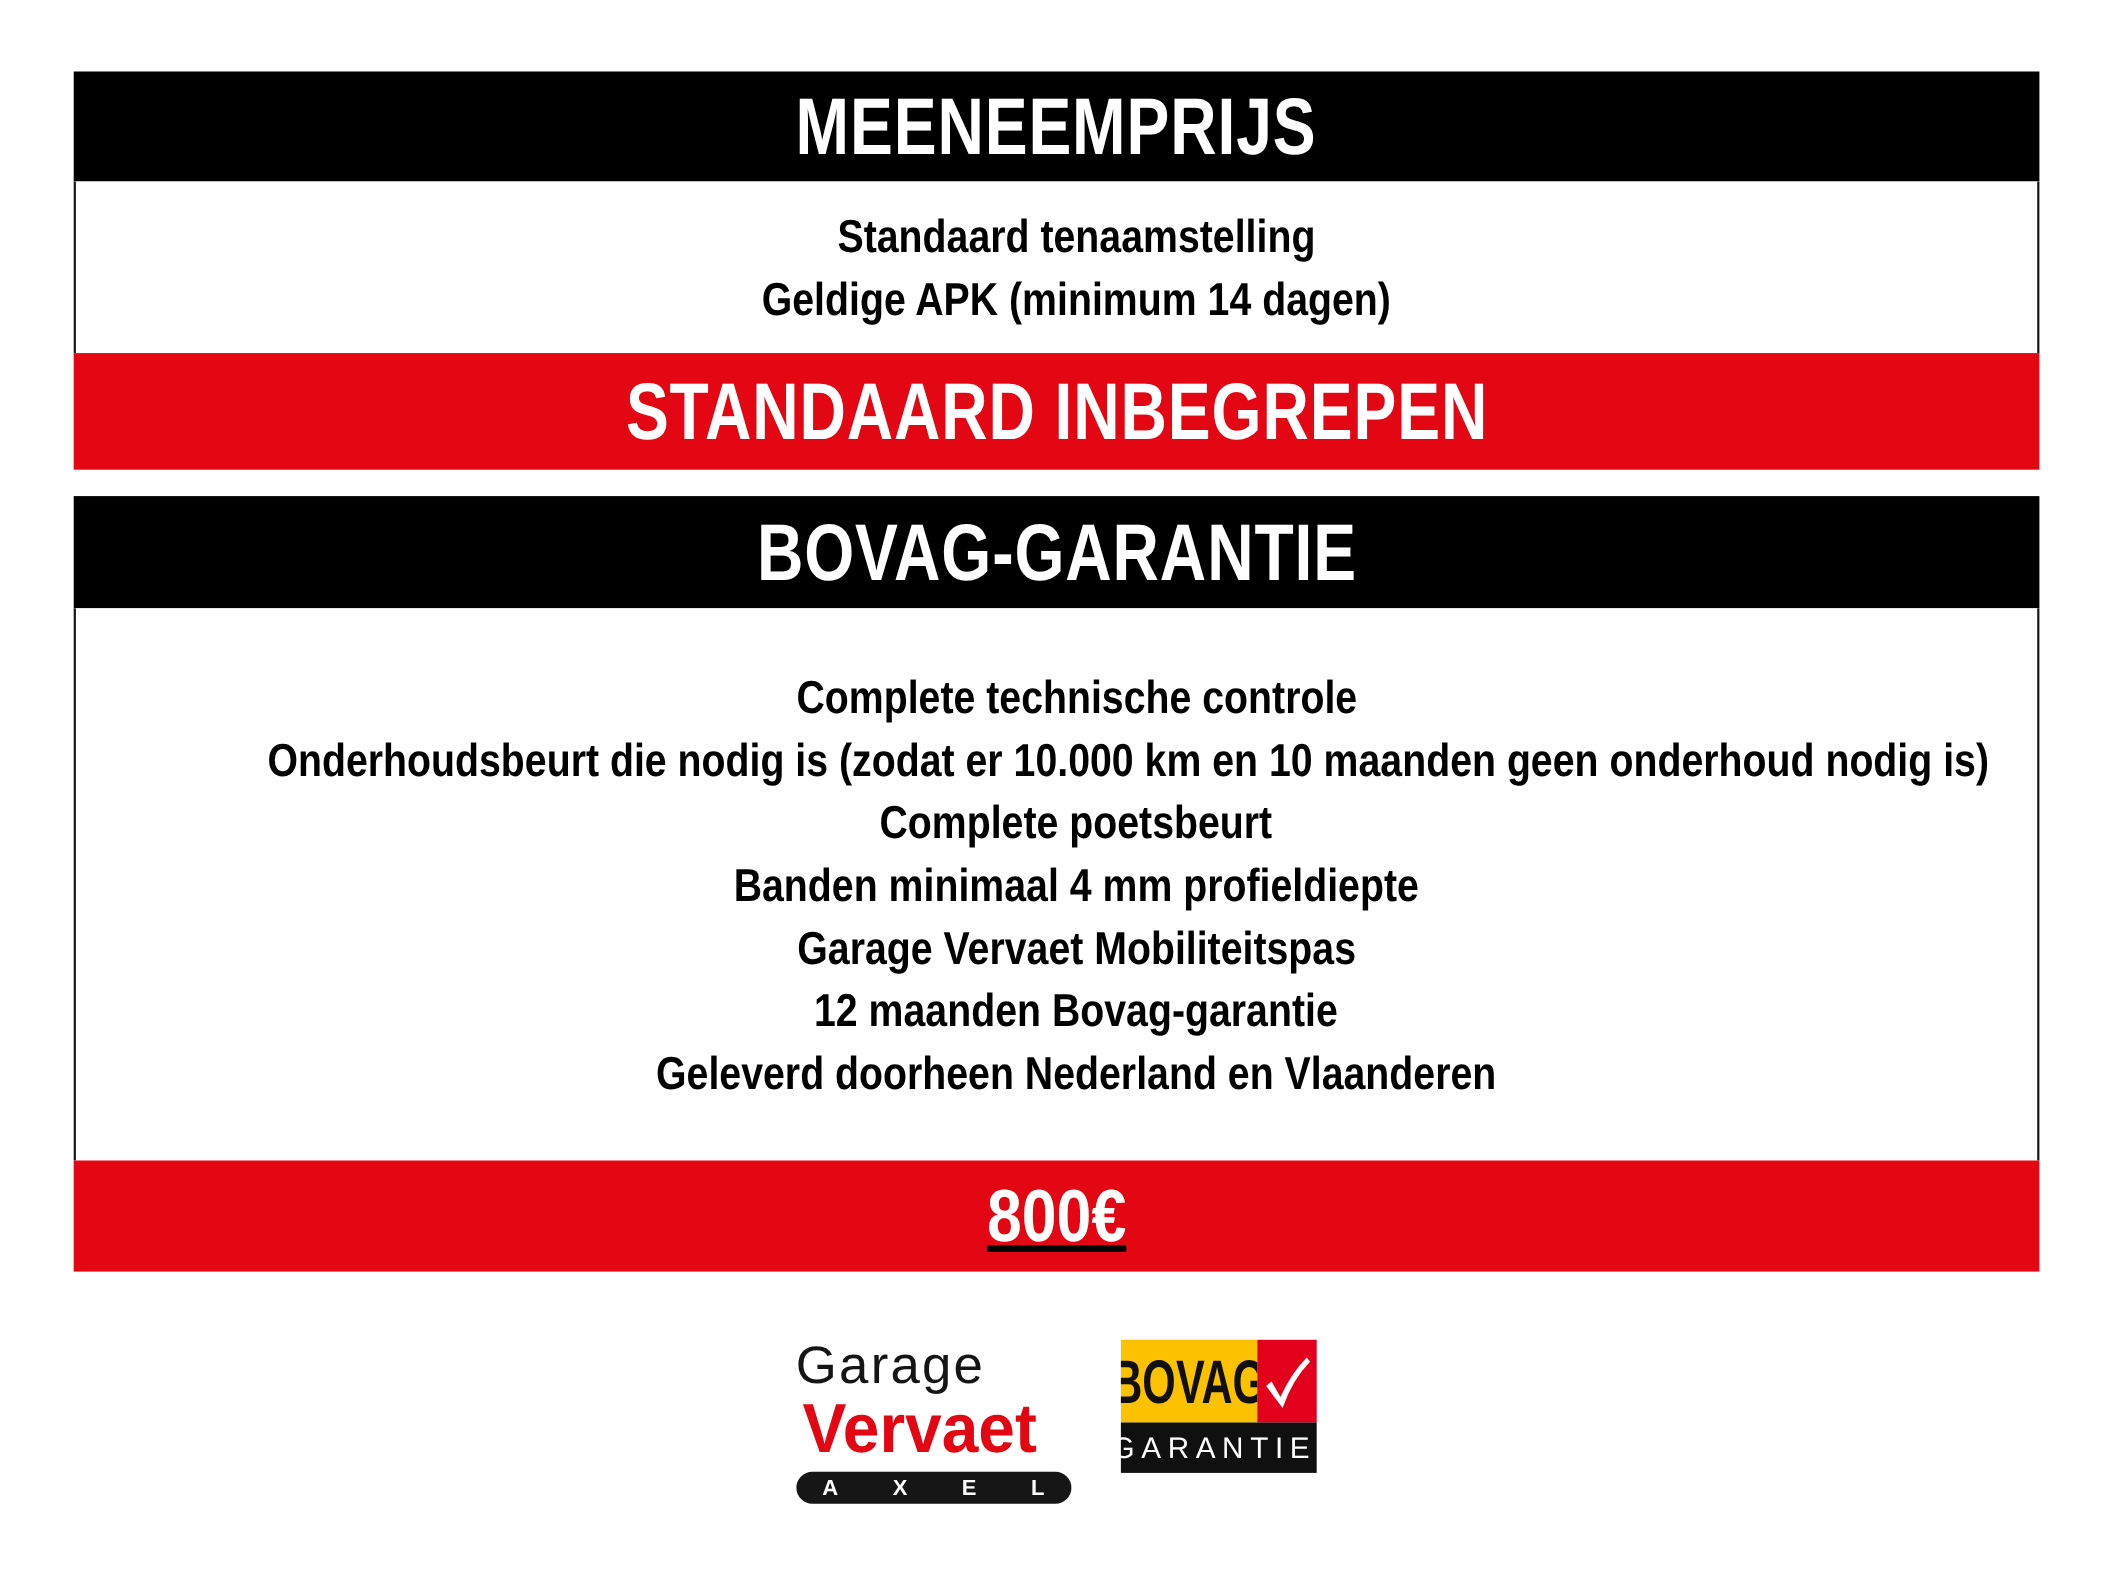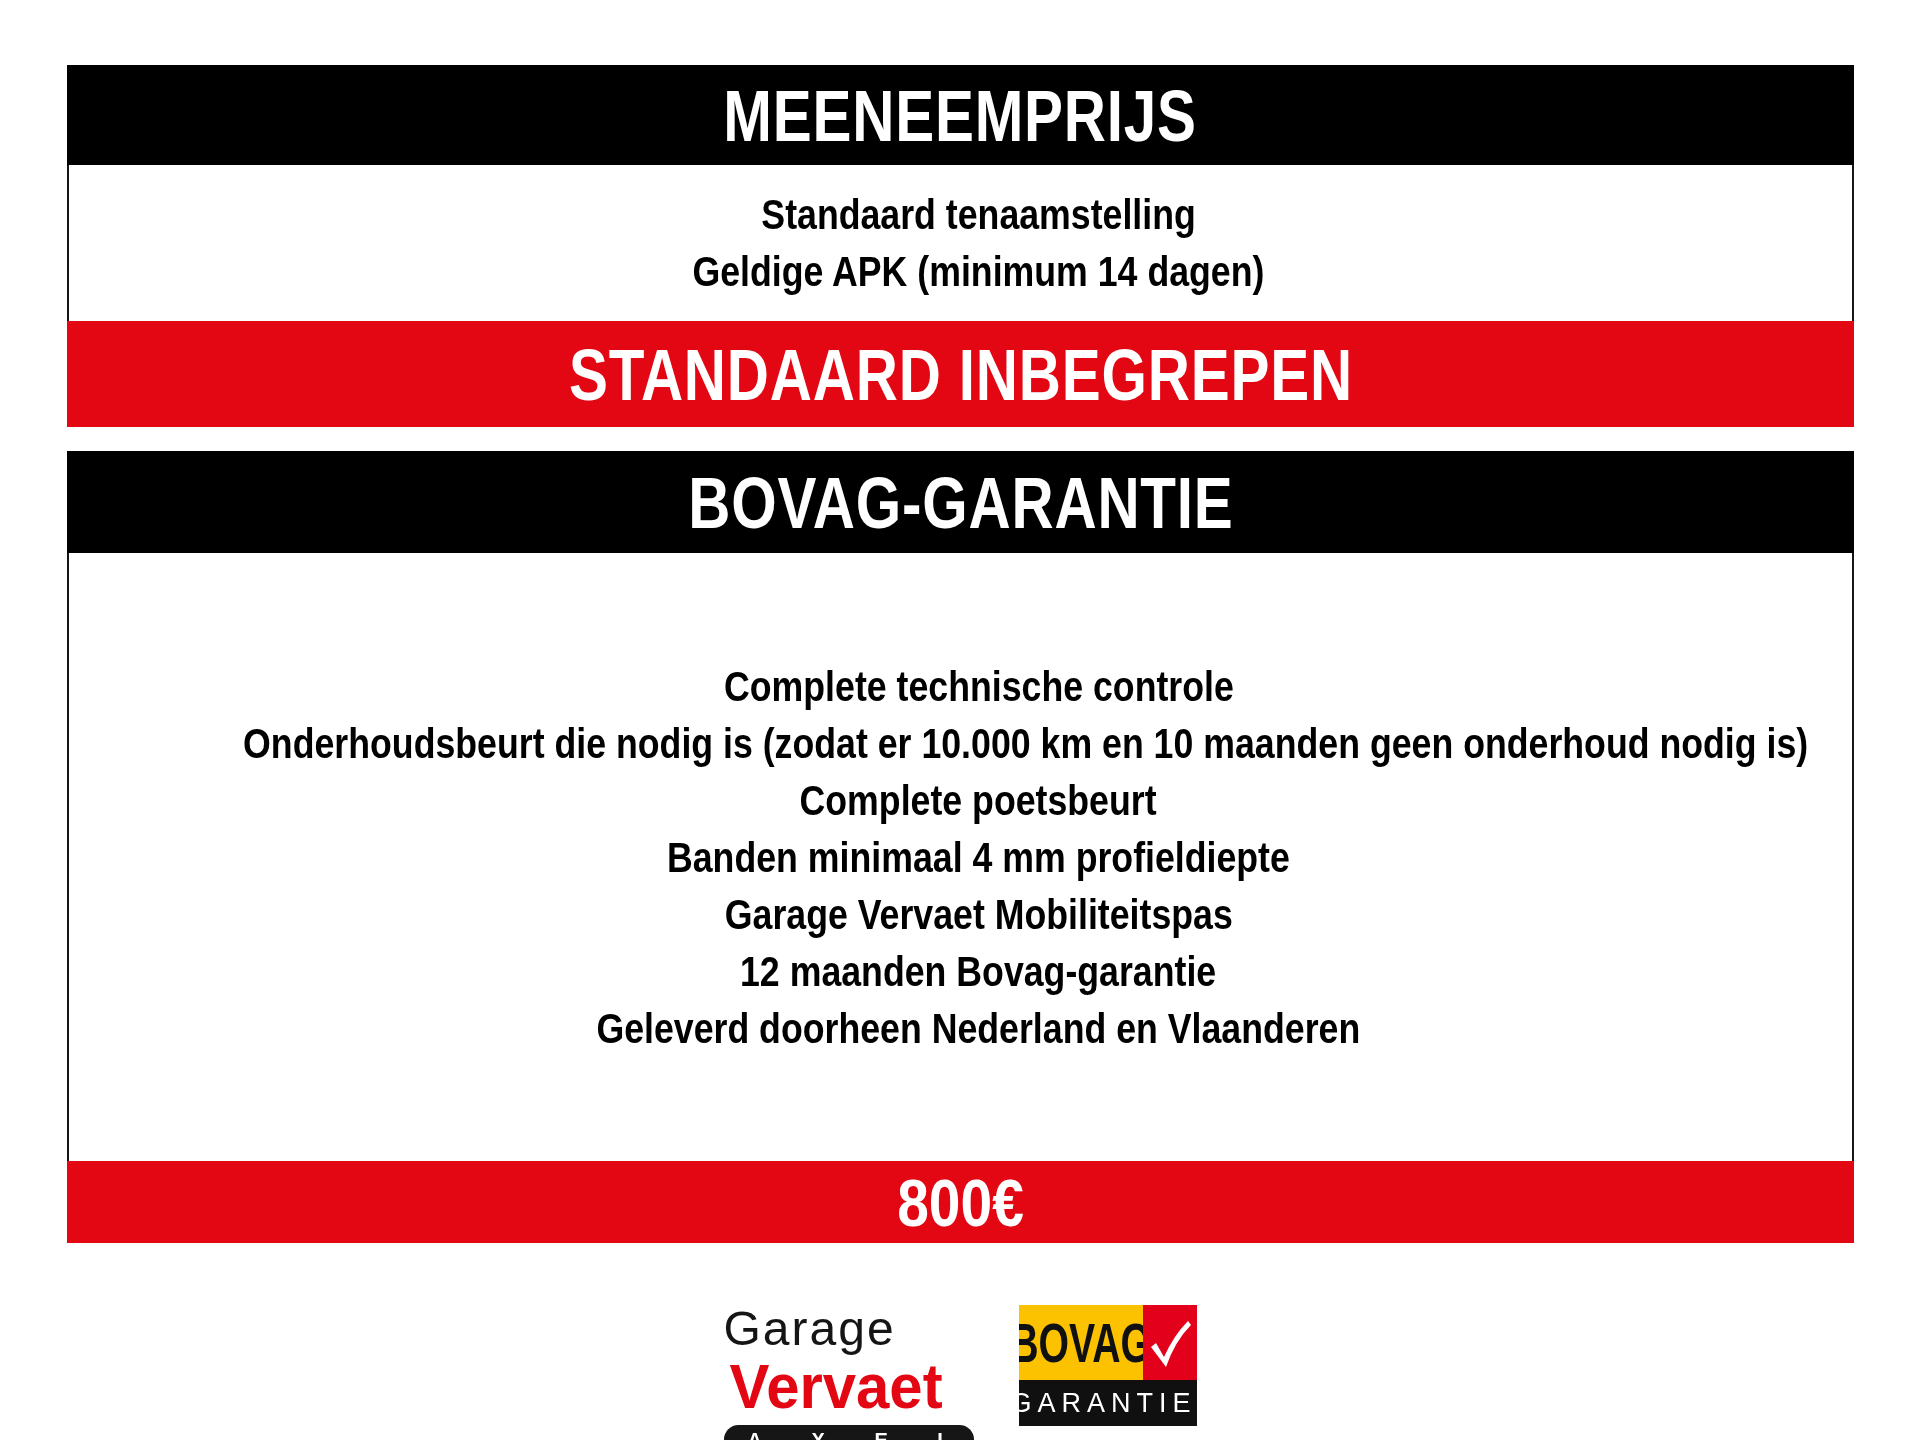--- a/index.html
+++ b/index.html
@@ -50,36 +50,36 @@
   }
 
   .white-body {
     background: #ffffff;
     border-left: 2px solid #161616;
     border-right: 2px solid #161616;
     display: flex; flex-direction: column; justify-content: center;
     text-align: center;
   }
   .white-body.b1 { height: 156px; }
-  .white-body.b2 { height: 608px; }
+  .white-body.b2 { height: 502px; }
   .line {
     font-size: 42px;
     font-weight: 700;
     line-height: 57px;
     color: var(--text-black);
     white-space: nowrap;
     padding-left: 36px;
   }
 
   .red-bar {
     background: var(--banner-red);
     display: flex; align-items: center; justify-content: center;
   }
   .red-bar.r1 { height: 106px; }
-  .red-bar.r2 { height: 82px; }
+  .red-bar.r2 { height: 101px; text-decoration: underline; }
   .banner-title {
     color: #ffffff;
     font-size: 73px;
     font-weight: 700;
     letter-spacing: 1px;
     line-height: 1;
   }
   .price-text {
     color: #ffffff;
     font-size: 67px;

